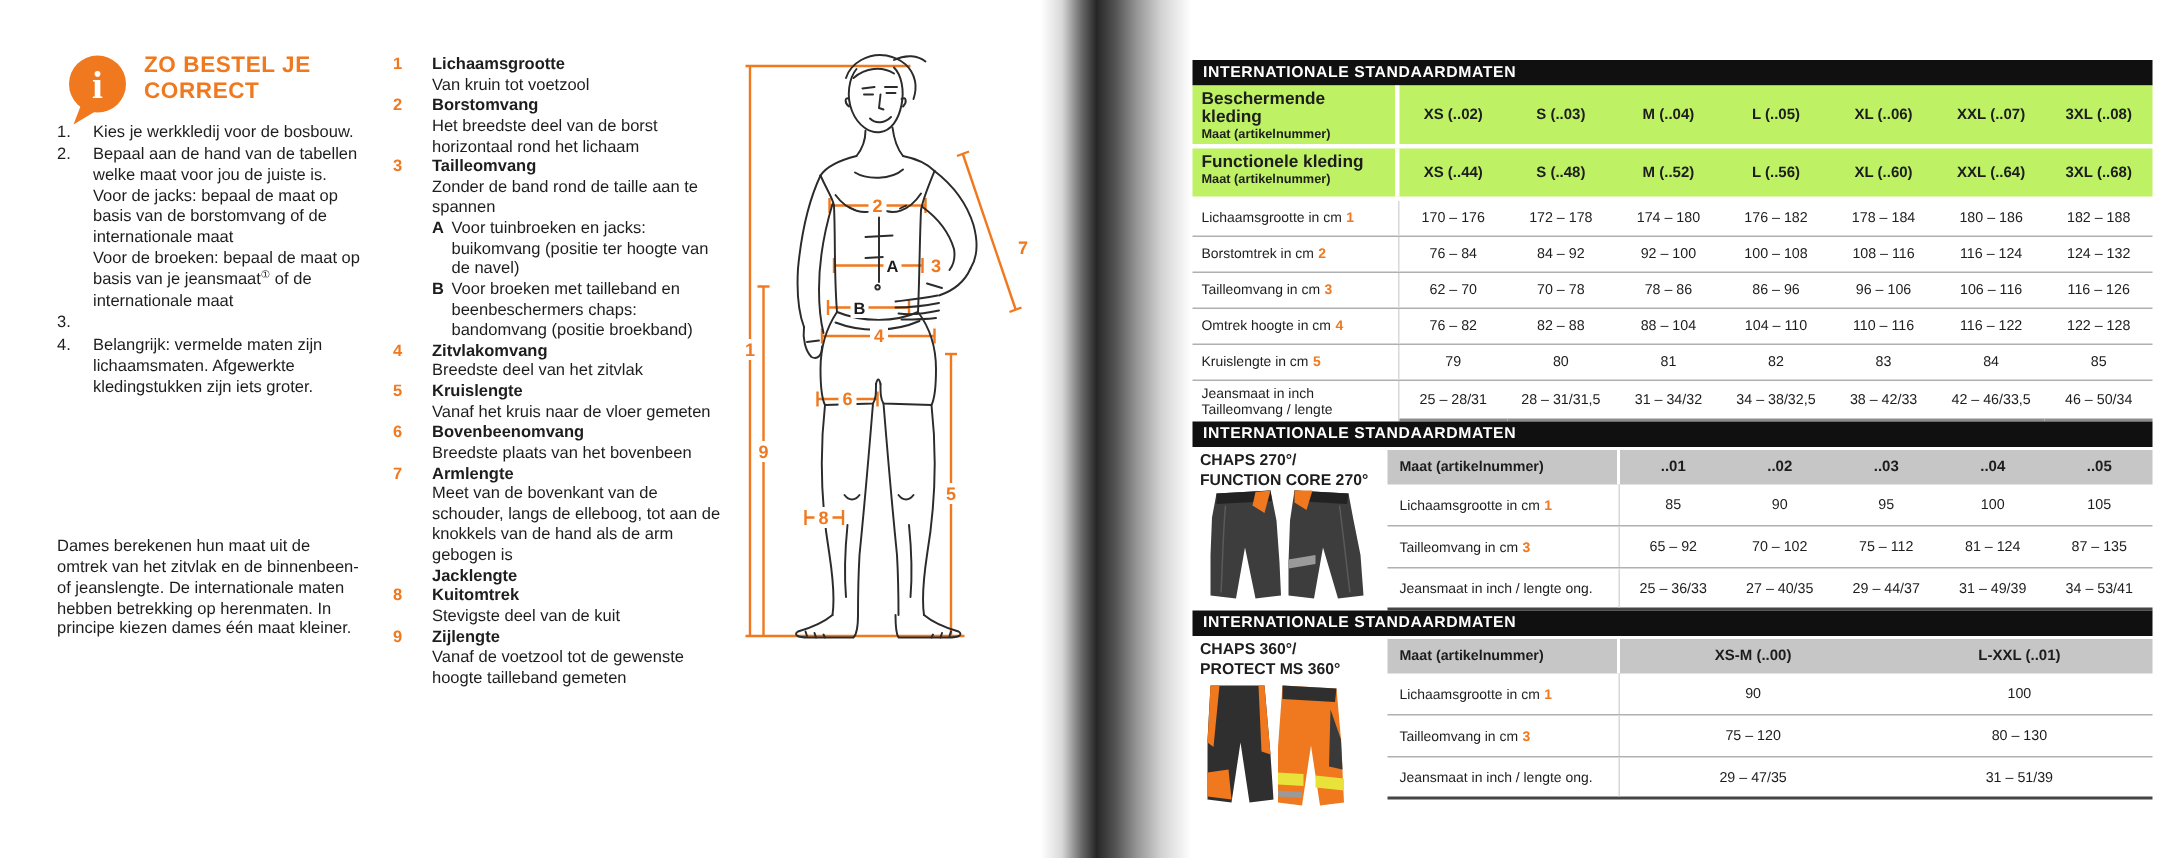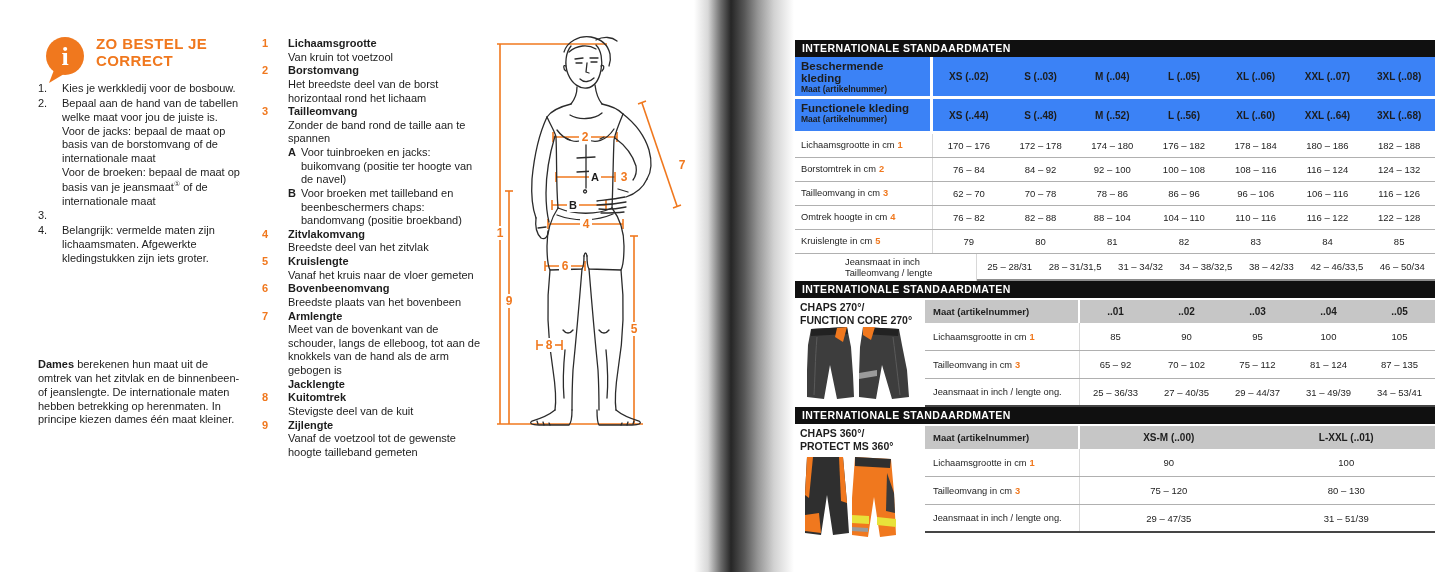--- a/index.html
+++ b/index.html
@@ -34,29 +34,29 @@
   
   .fold{position:absolute;left:694px;top:0;width:100px;height:572px;
         background:linear-gradient(90deg,#ffffff 0%,#d8d8d8 14%,#6a6a6a 27%,#262626 37%,
                    #555555 50%,#969696 64%,#d2d2d2 80%,#ffffff 100%);}
   
   .page-right{position:absolute;left:794px;top:0;width:651px;height:572px;background:#fff;}
   .tbl{position:absolute;left:1px;width:640px;}
   .bar{background:#101010;color:#fff;font-size:10.5px;font-weight:bold;letter-spacing:.4px;
        height:17px;line-height:17px;padding-left:7px;box-sizing:border-box;}
   
-  .t1-hrow{display:grid;grid-template-columns:138px repeat(7,1fr);background:#3b82f6;
+  .t1-hrow{display:grid;grid-template-columns:138px repeat(7,1fr);background:#bef264;
            min-height:32px;margin-bottom:3px;}
   .t1-hlabel{padding:3px 4px 2px 6px;border-right:3px solid #fff;}
   .g-title{font-size:11.5px;font-weight:bold;}
   .g-sub{font-size:8.5px;font-weight:bold;}
   .t1-hcol{display:flex;align-items:center;justify-content:center;font-size:10px;font-weight:bold;}
   .t1-row{display:grid;grid-template-columns:138px repeat(7,1fr);min-height:23px;
           border-bottom:1px solid #b0b0b0;}
-  .t1-row.last{border-bottom:none;min-height:27px;margin-left:44px;}
+  .t1-row.last{border-bottom:none;min-height:27px;}
   .t1-label{display:flex;align-items:center;padding-left:6px;font-size:9.3px;
             border-right:1px solid #d8d8d8;white-space:pre-line;line-height:1.15;}
   .ref{color:#F0781E;font-weight:bold;margin-left:3px;}
   .t1-val{display:flex;align-items:center;justify-content:center;font-size:9.5px;}
   .t1-row.last .t1-val{border-bottom:2px solid #8d8d8d;}
   
   .product{position:absolute;left:5px;top:20px;font-size:10.5px;font-weight:bold;
            line-height:1.2;white-space:pre-line;}
   .pants{position:absolute;left:2px;}
   .ct-wrap{margin-left:130px;margin-top:2px;width:510px;}
@@ -97,21 +97,21 @@
 Voor de broeken: bepaal de maat op basis van je jeansmaat</span><sup>①</sup><span> of de internationale maat</span></div>
         </div>
         <div class="step">
           <div class="step-num">3.</div>
         </div>
         <div class="step">
           <div class="step-num">4.</div>
           <div class="step-body"><span>Belangrijk: vermelde maten zijn lichaamsmaten. Afgewerkte kledingstukken zijn iets groter.</span></div>
         </div>
       </div>
-    <p class="dames"><span style="font-weight: bold; text-align: right;">Dames</span><span> berekenen hun maat uit de omtrek van het zitvlak en de binnenbeen- of jeanslengte. De internationale maten hebben betrekking op herenmaten. In principe kiezen dames één maat kleiner.</span></p>
+    <p class="dames"><span style="font-weight: normal; text-align: right;">Dames</span><span> berekenen hun maat uit de omtrek van het zitvlak en de binnenbeen- of jeanslengte. De internationale maten hebben betrekking op herenmaten. In principe kiezen dames één maat kleiner.</span></p>
 
     <div class="measures">
         <div class="measure">
           <div class="m-num">1</div>
           <div class="m-body">
             <div class="m-name">Lichaamsgrootte</div>
             <div class="m-desc">Van kruin tot voetzool</div>
           </div>
         </div>
         <div class="measure">

